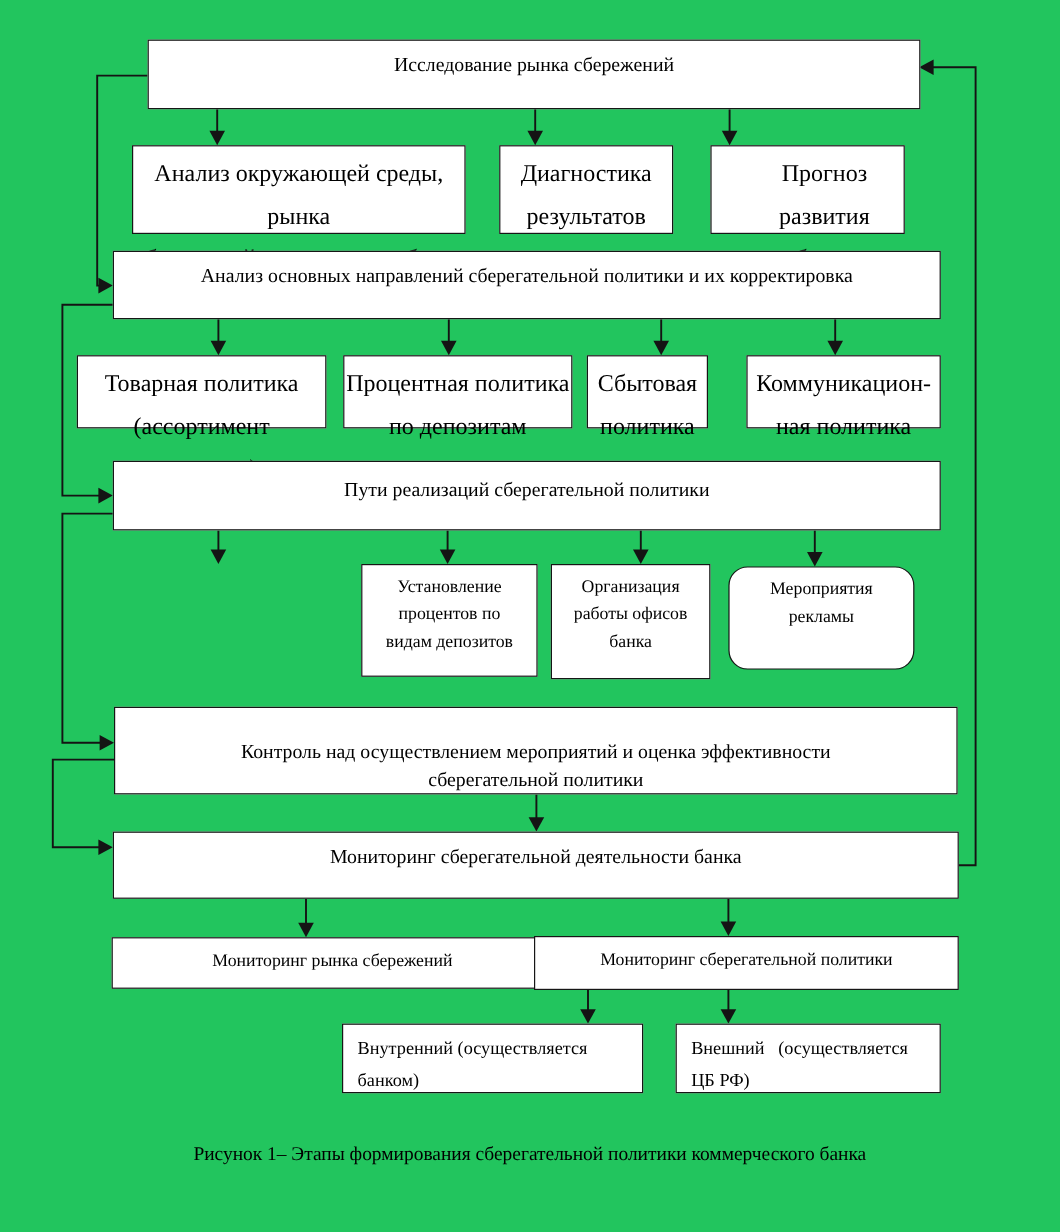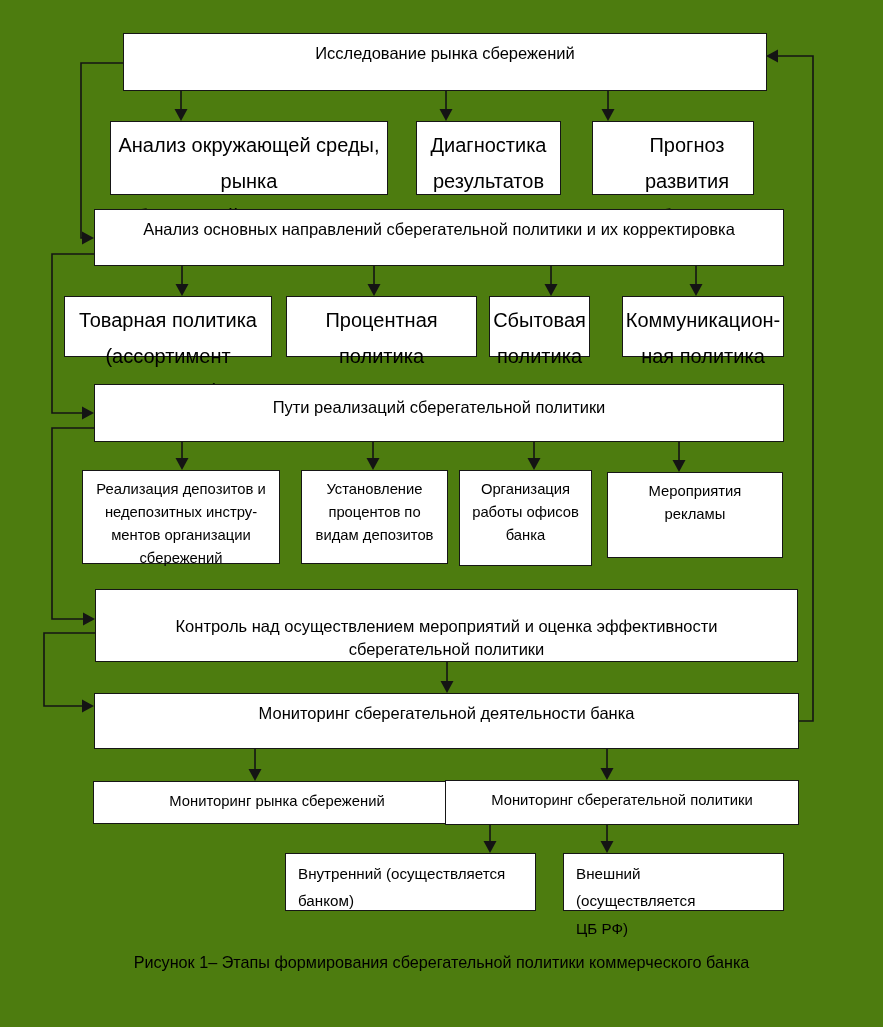--- a/index.html
+++ b/index.html
@@ -1,21 +1,21 @@
 <!DOCTYPE html>
 <html><head>
 <meta charset="utf-8">
 <style>
   html, body { margin: 0; padding: 0; background: #ffffff; }
   .page {
     position: relative;
     width: 883px;
     height: 1027px;
-    background: #4d7c0f;
-    font-family: Liberation Sans, sans-serif;
+    background: #22c55e;
+    font-family: Liberation Serif, serif;
     color: #000;
     overflow: hidden;
   }
   .connectors {
     position: absolute;
     left: 0; top: 0;
     width: 883px; height: 1027px;
   }
   .connectors line, .connectors polyline {
     stroke: #141414;
@@ -192,37 +192,31 @@
   </div>
   <div class="box" style="left:622px; top:296px; width:162px; height:61px;">
     <span class="lbl t-md">Коммуникацион-
 ная политика</span>
   </div>
 
   <div class="box" style="left:94px; top:384px; width:690px; height:58px;">
     <span class="lbl t-lg" style="padding-top:11px;">Пути реализаций сберегательной политики</span>
   </div>
 
-  <div class="box" style="left:82px; top:470px; width:198px; height:94px;">
-    <span class="lbl t-md3">Реализация депозитов и
-недепозитных инстру-
-ментов организации
-сбережений</span>
-  </div>
   <div class="box" style="left:301px; top:470px; width:147px; height:94px;">
     <span class="lbl t-md3">Установление
 процентов по
 видам депозитов</span>
   </div>
   <div class="box" style="left:459px; top:470px; width:133px; height:96px;">
     <span class="lbl t-md3">Организация
 работы офисов
 банка</span>
   </div>
-  <div class="box" style="left:607px; top:472px; width:176px; height:86px;">
+  <div class="box" style="left:607px; top:472px; width:155px; height:86px;border-radius:16px;">
     <span class="lbl t-md3">Мероприятия
 рекламы</span>
   </div>
 
   <div class="box" style="left:95px; top:589px; width:703px; height:73px;align-items:flex-end;">
     <span class="lbl t-lg" style="line-height:1.4;">Контроль над осуществлением мероприятий и оценка эффективности
 сберегательной политики</span>
   </div>
 
   <div class="box" style="left:94px; top:693px; width:705px; height:56px;">

